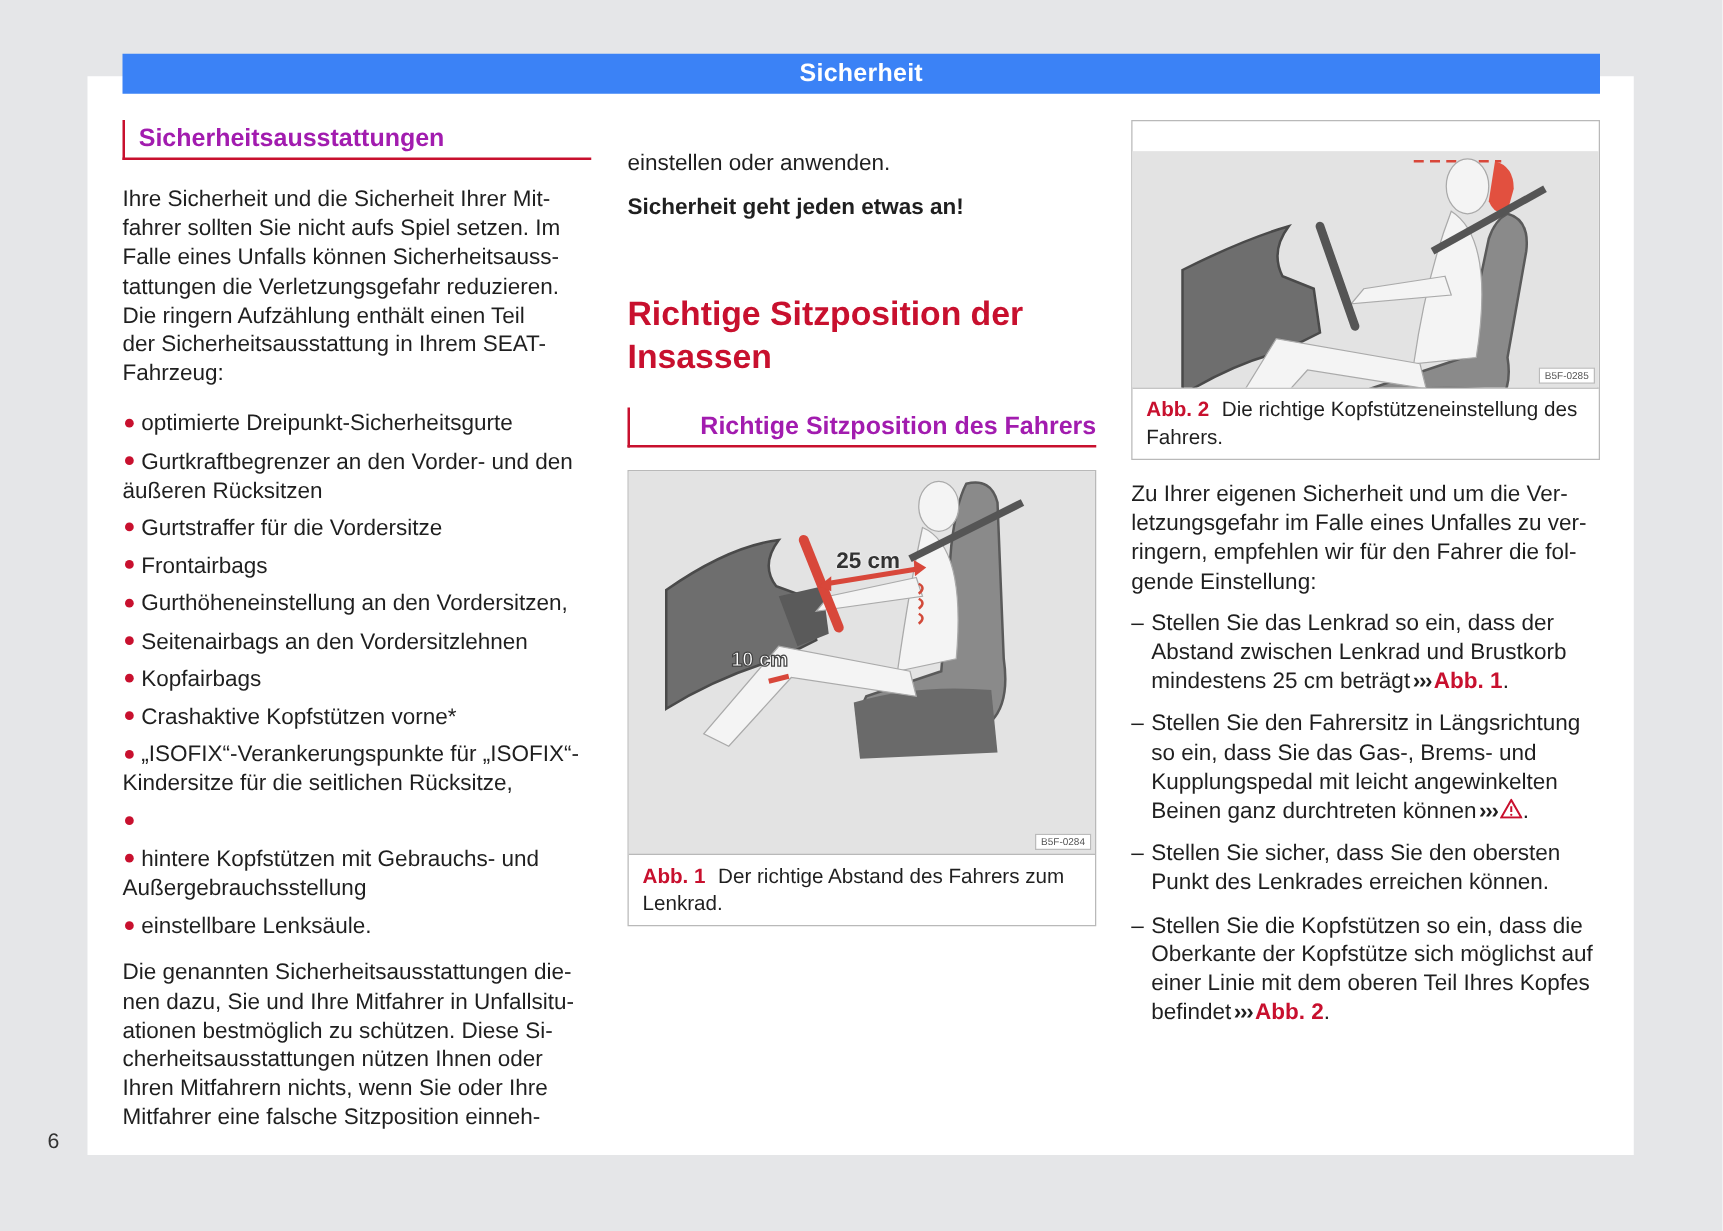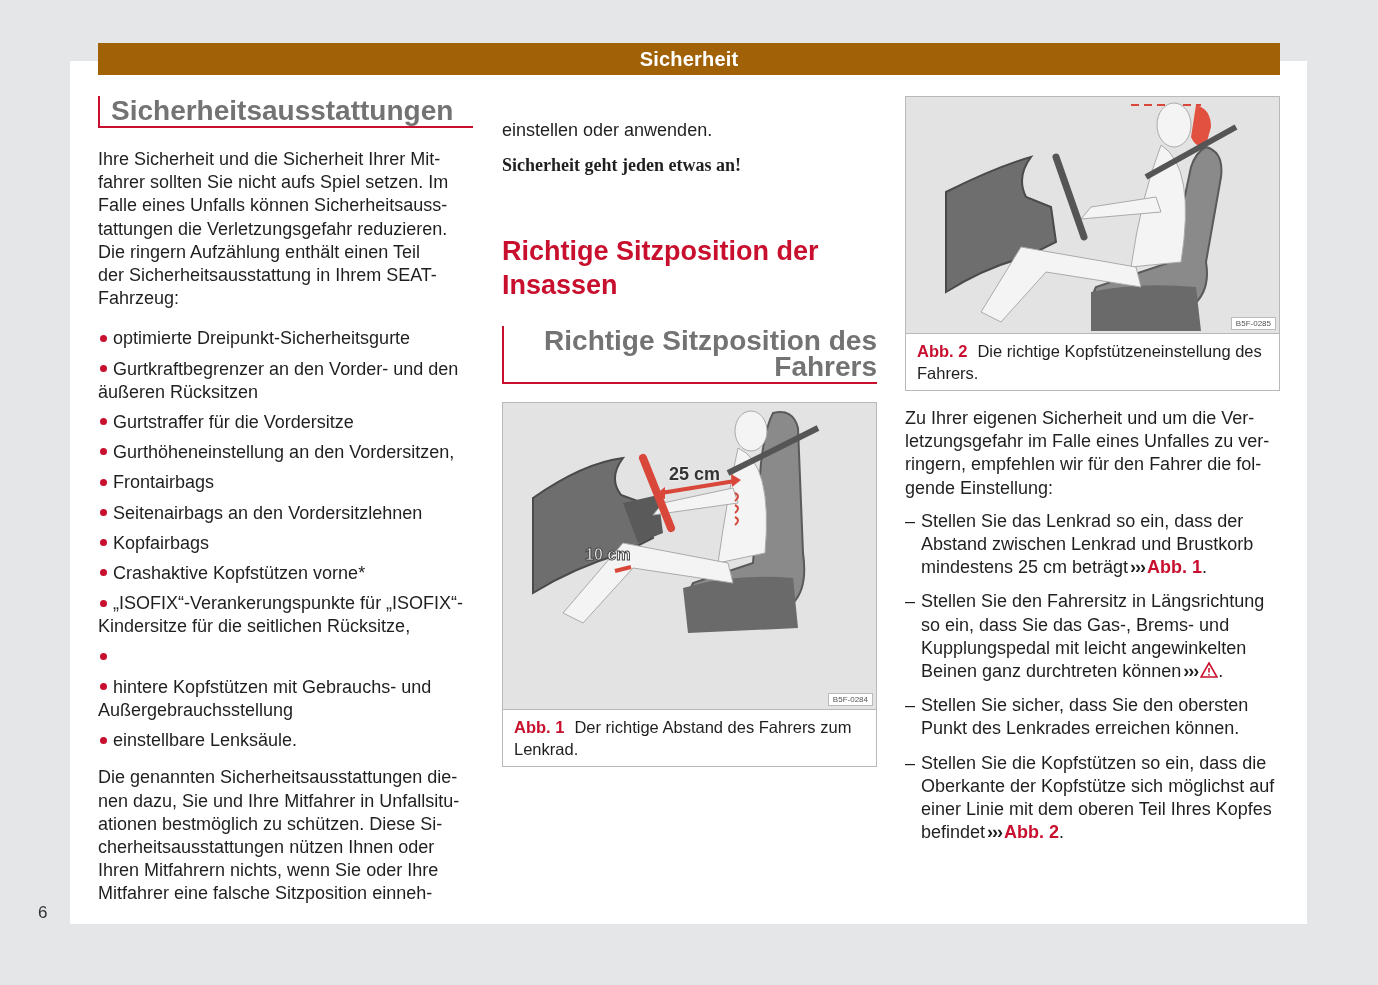--- a/index.html
+++ b/index.html
@@ -9,44 +9,44 @@
     font-family: "Liberation Sans", "DejaVu Sans", sans-serif;
     color: #1f1f1f;
     position: relative;
   }
   .page {
     position: absolute; left: 70px; top: 61px; width: 1237px; height: 863px;
     background: #ffffff;
   }
   .header-bar {
     position: absolute; left: 98px; top: 43px; width: 1182px; height: 32px;
-    background: #a16207; color: #ffffff;
+    background: #3b82f6; color: #ffffff;
     font-weight: bold; font-size: 20px; text-align: center; line-height: 32px;
     letter-spacing: 0.2px;
   }
   .page-number {
     position: absolute; left: 38px; top: 903px; font-size: 17px; color: #333;
   }
   .col { position: absolute; font-size: 18px; line-height: 23.2px; }
   .col1 { left: 98px; top: 96px; width: 375px; }
   .col2 { left: 502px; top: 96px; width: 375px; }
   .col3 { left: 905px; top: 96px; width: 375px; }
 
   .h-section {
-    position: relative; font-weight: bold; font-size: 28px; line-height: 26px;
+    position: relative; font-weight: bold; font-size: 20px; line-height: 26px;
     padding: 2px 0 2px 11px; border-left: 2px solid #c8102e; border-bottom: 2px solid #c8102e;
-    color: #737373;
+    color: #a21caf;
   }
   p { margin: 0; }
   .para { margin-top: 20px; }
   .bullet-list { list-style: none; margin-top: 17px; }
   .bullet-list li { margin-bottom: 7px; position: relative; }
   .bullet-dot { display: inline-block; width: 7px; height: 7px; border-radius: 50%;
     background: #c8102e; margin: 0 6px 3px 2px; vertical-align: middle; }
-  .bold { font-weight: bold; font-family: Liberation Serif, serif; }
+  .bold { font-weight: bold; }
   .h-chapter {
     color: #c8102e; font-weight: bold; font-size: 27px; line-height: 34px;
     margin-top: 56px;
   }
   .h-sub { margin-top: 24px; text-align: right; }
 
   .figure {
     border: 1.5px solid #b9b9b9; background: #fff;
   }
   .figure .img {
@@ -54,21 +54,21 @@
     border-bottom: 1.5px solid #b9b9b9; overflow: hidden;
   }
   .figure .caption { padding: 6px 10px 6px 11px; font-size: 16.5px; line-height: 22px; }
   .caption .abb { color: #c8102e; font-weight: bold; margin-right: 10px; }
   .img-code {
     position: absolute; right: 3px; bottom: 3px; font-size: 8px; color: #555;
     background: #fff; border: 1px solid #bbb; padding: 0 4px; line-height: 11px;
     font-family: "Liberation Sans", sans-serif;
   }
   .fig1 { margin-top: 18px; }
-  .fig2 .img { height: 237px; }
+  .fig2 .img { height: 190px; margin-top: 24px; }
 
   .dash-list { list-style: none; margin-top: 10px; }
   .dash-list li { position: relative; padding-left: 16px; margin-bottom: 11px; }
   .dash-list li .dash { position: absolute; left: 0; top: 0; }
   .xref { color: #c8102e; font-weight: bold; }
   .arrows { font-weight: bold; letter-spacing: -1px; margin: 0 2px 0 2px; }
   .warn { color: #c8102e; }
 </style>
 </head>
 <body>
@@ -85,22 +85,22 @@
     <span>Falle eines Unfalls können Sicherheitsauss-</span><br>
     <span>tattungen die Verletzungsgefahr reduzieren.</span><br>
     <span>Die ringern Aufzählung enthält einen Teil</span><br>
     <span>der Sicherheitsausstattung in Ihrem SEAT-</span><br>
     <span>Fahrzeug:</span>
   </p>
   <ul class="bullet-list">
     <li><span class="bullet-dot"></span><span>optimierte Dreipunkt-Sicherheitsgurte</span></li>
     <li><span class="bullet-dot"></span><span>Gurtkraftbegrenzer an den Vorder- und den äußeren Rücksitzen</span></li>
     <li><span class="bullet-dot"></span><span>Gurtstraffer für die Vordersitze</span></li>
+    <li><span class="bullet-dot"></span><span>Frontairbags</span></li>
     <li><span class="bullet-dot"></span><span>Gurthöheneinstellung an den Vordersitzen,</span></li>
-    <li><span class="bullet-dot"></span><span>Frontairbags</span></li>
     <li><span class="bullet-dot"></span><span>Seitenairbags an den Vordersitzlehnen</span></li>
     <li><span class="bullet-dot"></span><span>Kopfairbags</span></li>
     <li><span class="bullet-dot"></span><span>Crashaktive Kopfstützen vorne*</span></li>
     <li><span class="bullet-dot"></span><span>„ISOFIX“-Verankerungspunkte für „ISOFIX“-Kindersitze für die seitlichen Rücksitze,</span></li>
     <li><span class="bullet-dot"></span></li>
     <li><span class="bullet-dot"></span><span>hintere Kopfstützen mit Gebrauchs- und Außergebrauchsstellung</span></li>
     <li><span class="bullet-dot"></span><span>einstellbare Lenksäule.</span></li>
   </ul>
   <p class="para" style="margin-top:14px">
     <span>Die genannten Sicherheitsausstattungen die-</span><br>

